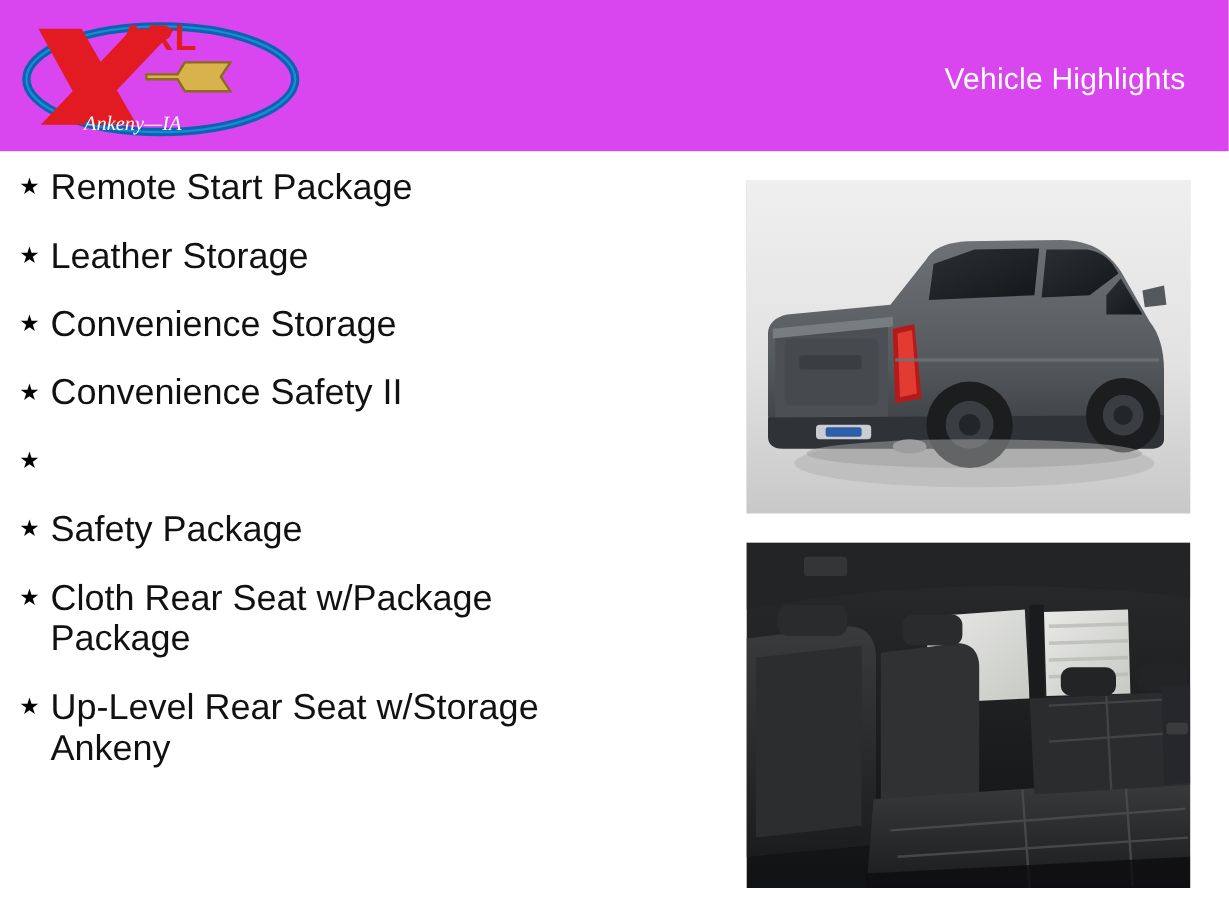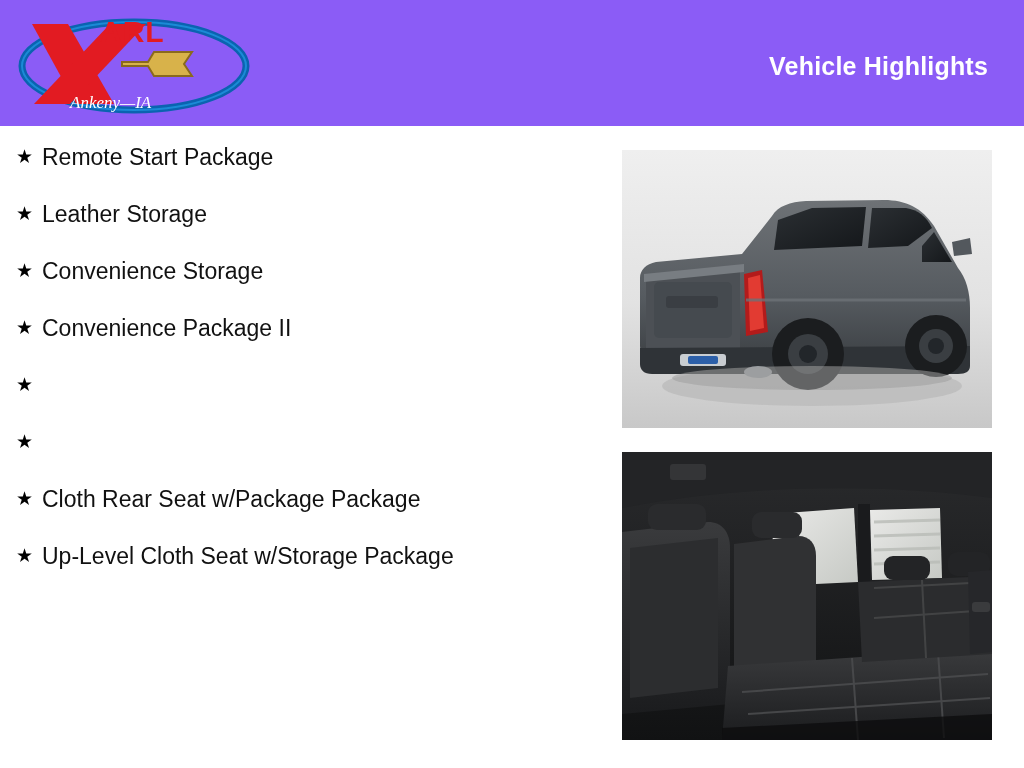--- a/index.html
+++ b/index.html
@@ -16,33 +16,32 @@
     height: 768px;
     background: #ffffff;
   }
 
   
   .header {
     position: absolute;
     left: 0; top: 0;
     width: 1024px;
     height: 126px;
-    background: #8b5cf6;
+    background: #d946ef;
     display: flex;
     align-items: center;
   }
   .header-title {
     position: absolute;
     right: 36px;
     top: 52px;
     color: #ffffff;
     font-size: 25px;
     letter-spacing: 0.2px;
     white-space: nowrap;
-    font-weight: bold;
   }
 
   
   .logo {
     position: absolute;
     left: 14px;
     top: 8px;
     width: 240px;
     height: 112px;
   }
@@ -66,21 +65,21 @@
     width: 32px;
     flex: 0 0 32px;
     color: #000000;
     font-size: 19px;
     line-height: 34px;
     text-align: left;
     padding-left: 6px;
   }
   .hl-text {
     color: #111111;
-    font-size: 23px;
+    font-size: 30px;
     line-height: 34px;
     max-width: 470px;
   }
 
   
   .photo {
     position: absolute;
     overflow: hidden;
     background: #d9d9d9;
   }
@@ -141,39 +140,40 @@
       <span class="hl-text">Leather Storage</span>
     </div>
 
     <div class="hl-item">
       <span class="hl-star">★</span>
       <span class="hl-text">Convenience Storage</span>
     </div>
 
     <div class="hl-item">
       <span class="hl-star">★</span>
-      <span class="hl-text">Convenience Package II</span>
-    </div>
-
-    <div class="hl-item">
-      <span class="hl-star">★</span>
-    </div>
-
-    <div class="hl-item">
-      <span class="hl-star">★</span>
+      <span class="hl-text">Convenience Safety II</span>
+    </div>
+
+    <div class="hl-item">
+      <span class="hl-star">★</span>
+    </div>
+
+    <div class="hl-item">
+      <span class="hl-star">★</span>
+      <span class="hl-text">Safety Package</span>
     </div>
 
     <div class="hl-item">
       <span class="hl-star">★</span>
       <span class="hl-text">Cloth Rear Seat w/Package Package</span>
     </div>
 
     <div class="hl-item">
       <span class="hl-star">★</span>
-      <span class="hl-text">Up-Level Cloth Seat w/Storage Package</span>
+      <span class="hl-text">Up-Level Rear Seat w/Storage Ankeny</span>
     </div>
 
   </div>
 
   <div class="photo photo-exterior">
     <svg viewBox="0 0 370 278" xmlns="http://www.w3.org/2000/svg">
       <defs>
         <linearGradient id="bgGrad" x1="0" y1="0" x2="0" y2="1">
           <stop offset="0%" stop-color="#efefef"></stop>
           <stop offset="55%" stop-color="#e2e2e2"></stop>

